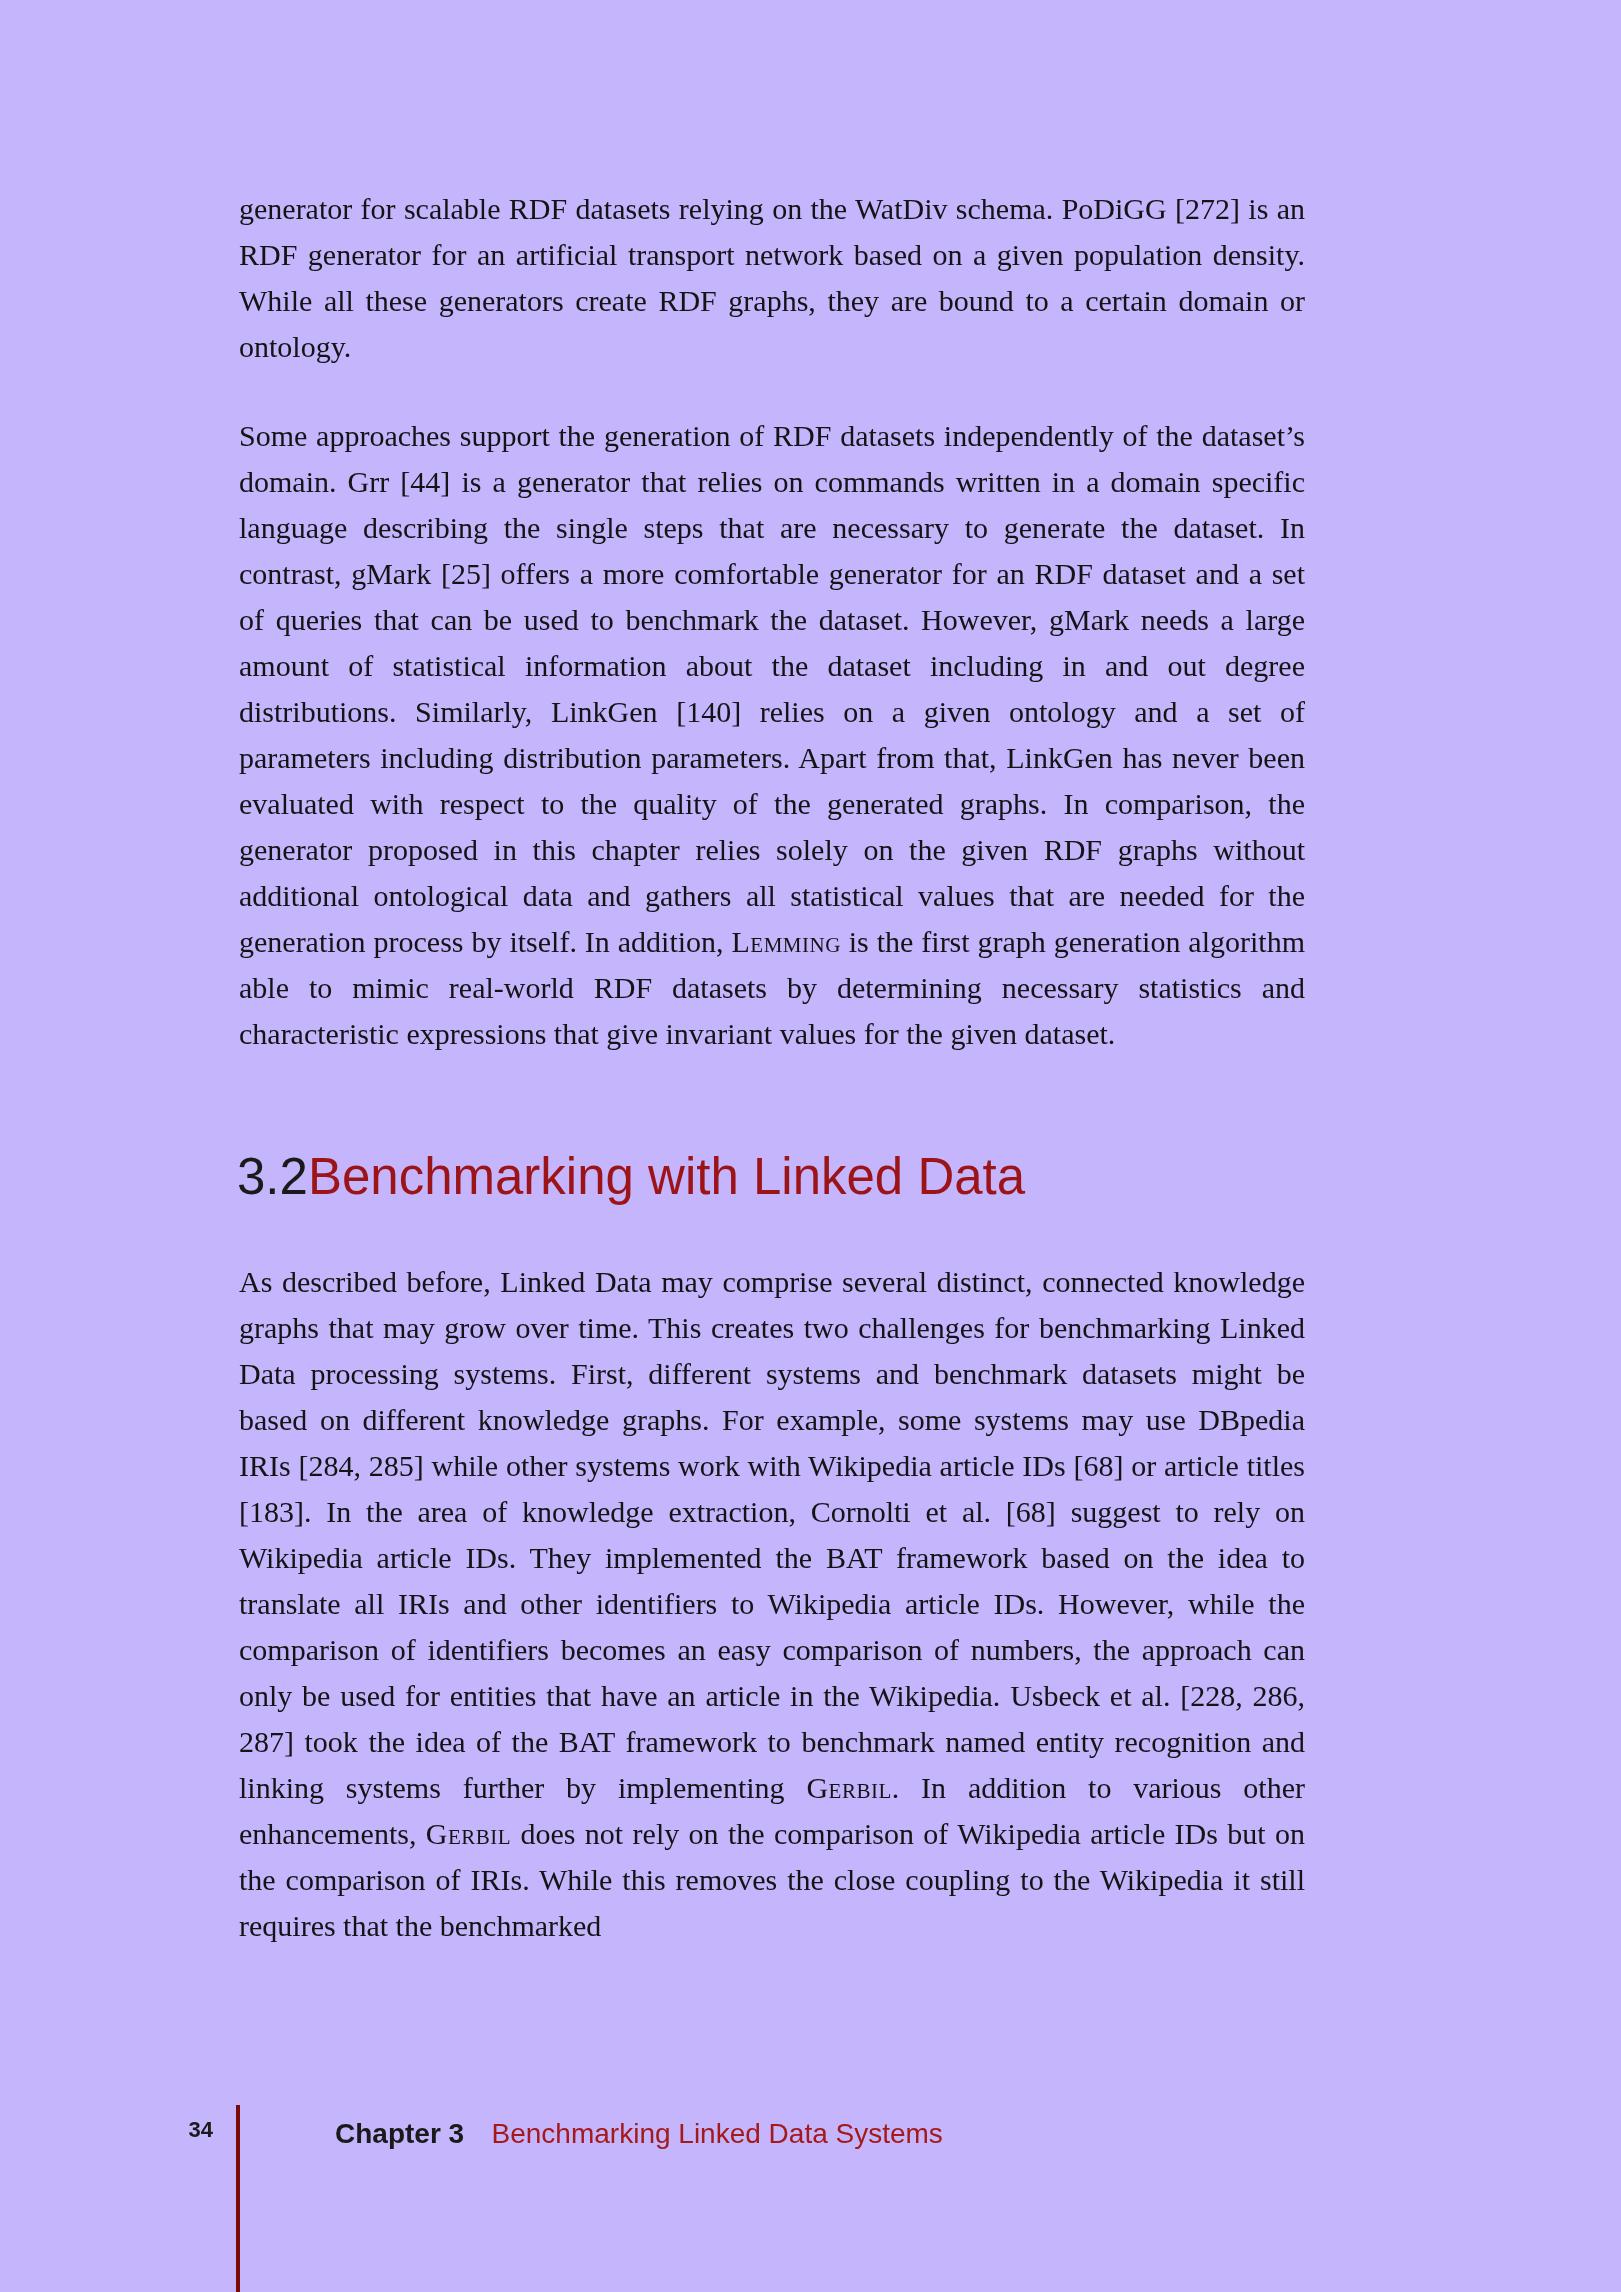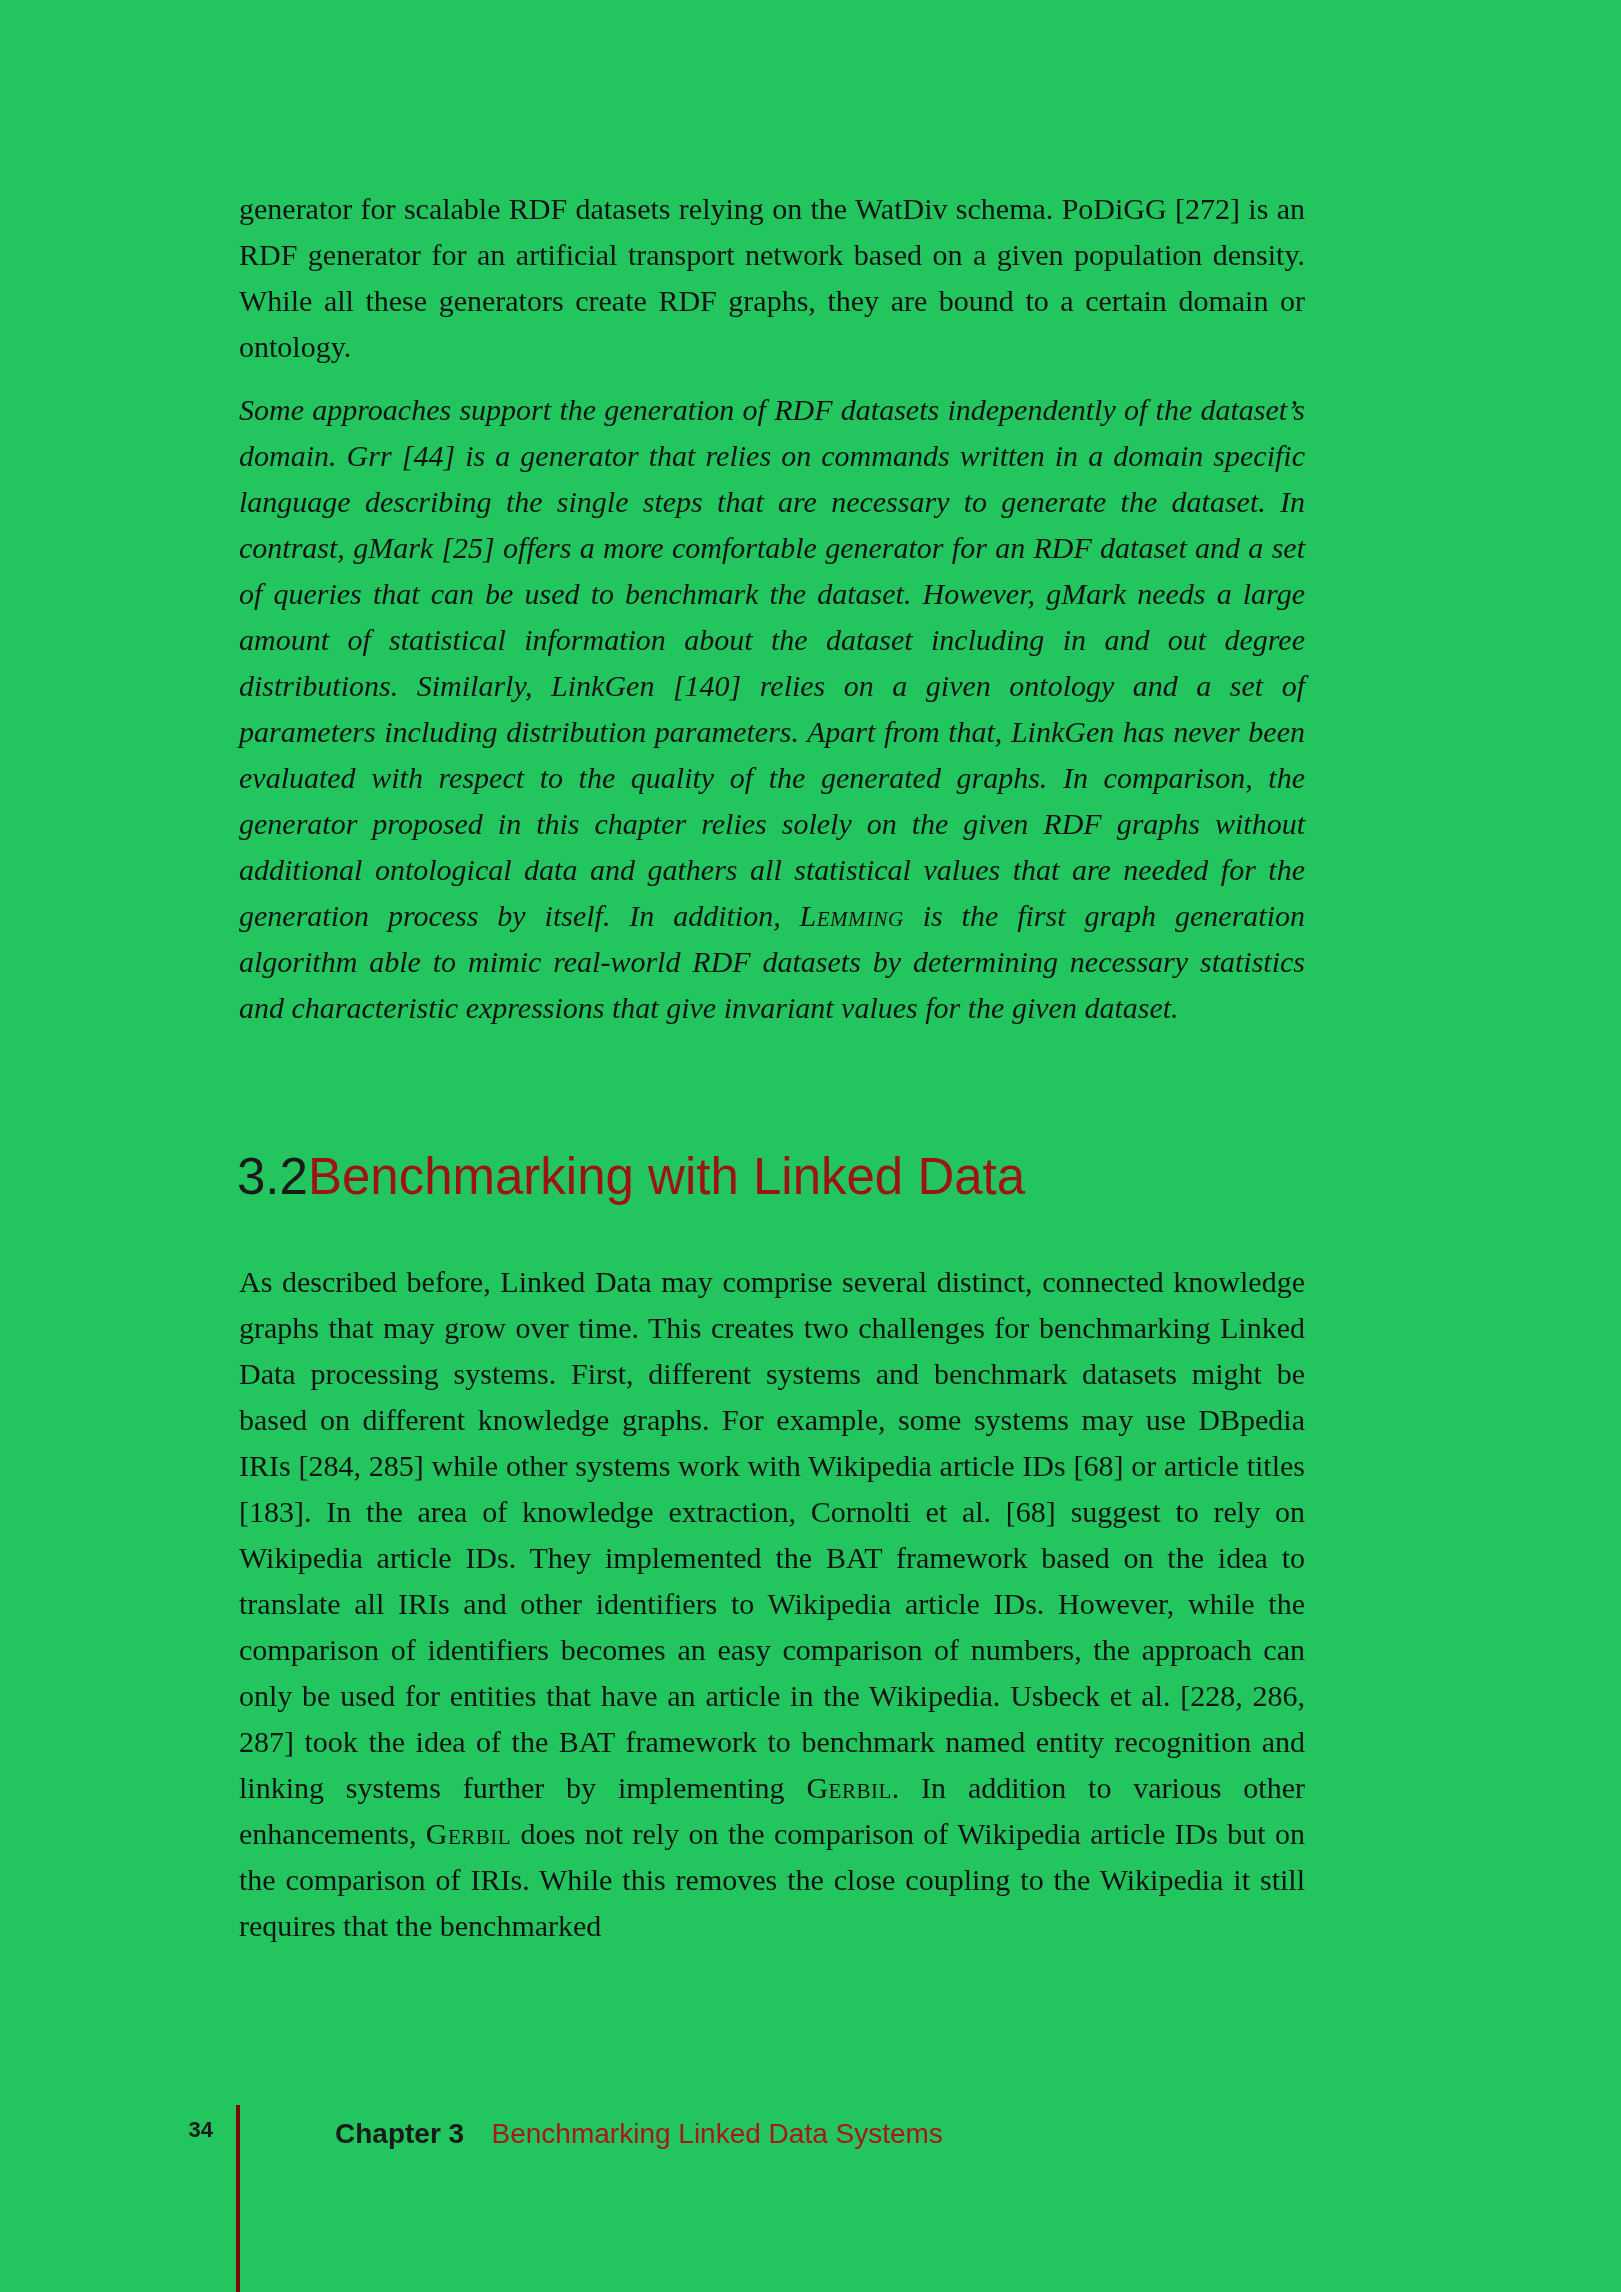--- a/index.html
+++ b/index.html
@@ -4,41 +4,41 @@
 <style>
   html, body {
     margin: 0;
     padding: 0;
     background: #ffffff;
   }
   .page {
     position: relative;
     width: 1621px;
     height: 2293px;
-    background: #22c55e;
+    background: #c4b5fd;
     overflow: hidden;
     font-family: "Liberation Serif", serif;
     color: var(--text-black, #141414);
   }
   
   .text-block {
     position: absolute;
     left: 239px;
     width: 1066px;
   }
   .pre-section { top: 186px; }
   .post-section { top: 1259px; }
   .body-para {
     margin: 0;
     font-size: 30px;
     line-height: 46px;
     text-align: justify;
     color: var(--text-black, #141414);
   }
-  .body-para + .body-para { margin-top: 17px; font-style: italic; }
+  .body-para + .body-para { margin-top: 43px; }
   .smallcaps { font-variant: small-caps; letter-spacing: 0.5px; }
 
   
   .section-heading {
     position: absolute;
     left: 237px;
     top: 1149px;
     margin: 0;
     font-family: "Liberation Sans", sans-serif;
     font-weight: 400;

